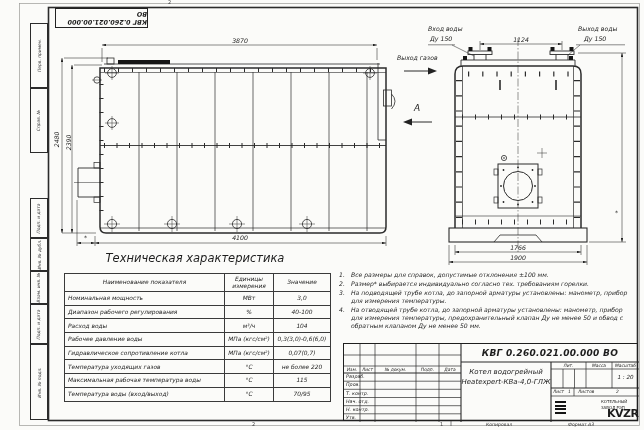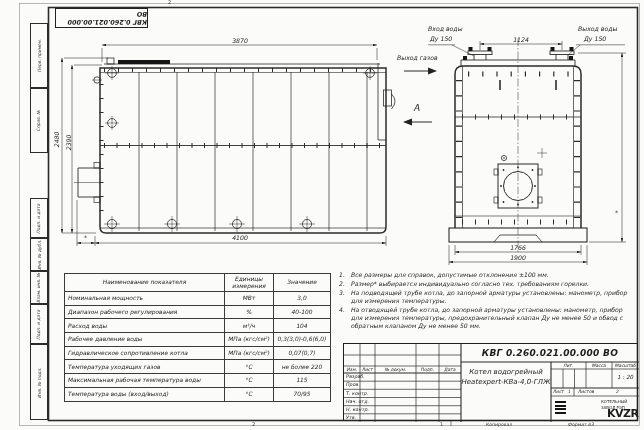--- a/index.html
+++ b/index.html
@@ -297,20 +297,21 @@
   <div class="lbl dim" style="left:430px;top:36px;">Ду 150</div>
   <div class="lbl dim" style="left:578px;top:26px;">Выход воды</div>
   <div class="lbl dim" style="left:584px;top:36px;">Ду 150</div>
   <div class="lbl dim ctr" style="left:480px;top:244.5px;width:76px;">1766</div>
   <div class="lbl dim ctr" style="left:480px;top:254.5px;width:76px;">1900</div>
   <div class="lbl dim" style="left:615px;top:210px;">*</div>
 
   <div class="lbl dim" style="left:397px;top:55px;">Выход газов</div>
   <div class="lbl" style="left:414px;top:104px;font-size:9px;">А</div>
 
+  <div class="spec-title">Техническая характеристика</div>
   <table class="spec">
     <colgroup>
         <col style="width:160px">
         <col style="width:49px">
         <col style="width:57px">
       </colgroup>
     <tbody>
         <tr>
       <th>Наименование показателя</th>
       <th>Единицы измерения</th>

